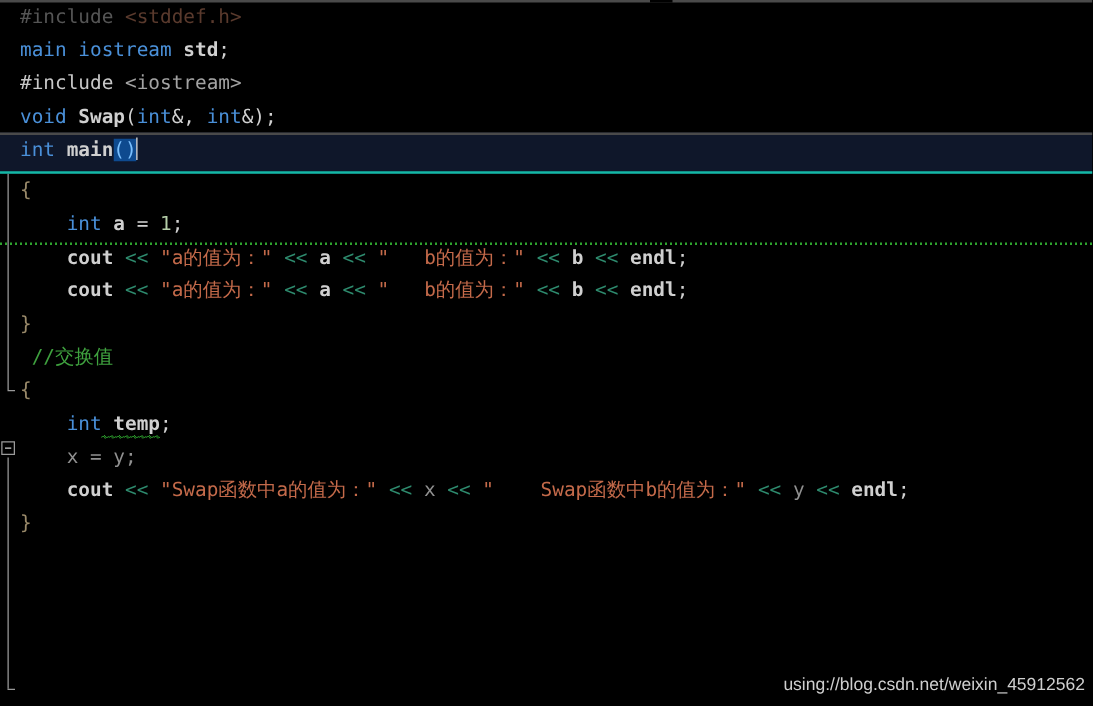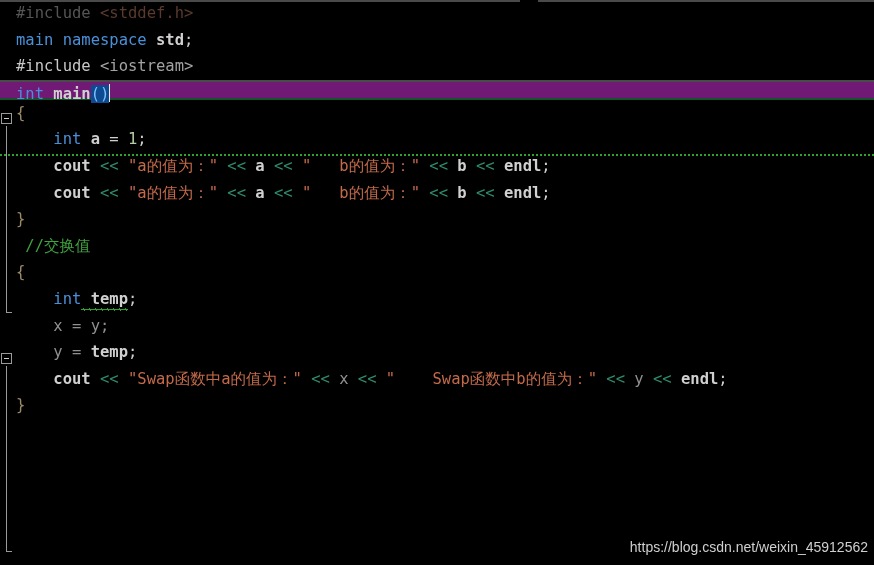--- a/index.html
+++ b/index.html
@@ -86,24 +86,24 @@
   .line {
     position: relative;
     height: 26.6px;
     white-space: pre;
     padding-left: 16px;
     box-sizing: border-box;
   }
 
   
   .line.current {
-    background: #701a75;
+    background: #0f172a;
     border-top: 2px solid #4a4a4a;
-    border-bottom: 2px solid #14532d;
-    height: 20px;
+    border-bottom: 2px solid #14b8a6;
+    height: 33px;
   }
   .line.current .txt { position: relative; top: -1px; }
 
   
   .sel {
     background: #0e4a8f;
     color: #7ac0ff;
   }
   .caret {
     display: inline-block;
@@ -183,24 +183,25 @@
 
     <div class="fold-box" style="top:353px;"></div>
     <div class="fold-line" style="top:366px; height:185px;"></div>
     <div class="fold-foot" style="top:551px;"></div>
   </div>
 
   <div class="code">
 
     <div class="line"><span class="ppdim">#include</span><span class="hdrdim"> &lt;stddef.h&gt;</span></div>
 
-    <div class="line"><span class="kw">main</span><span class="kw"> namespace</span><span class="id"> std</span><span class="punc">;</span></div>
+    <div class="line"><span class="kw">main</span><span class="kw"> iostream</span><span class="id"> std</span><span class="punc">;</span></div>
 
     <div class="line"><span class="pp">#include</span><span class="hdr"> &lt;iostream&gt;</span></div>
 
+    <div class="line"><span class="kw">void</span><span> </span><span class="id squig-dot">Swap</span><span class="punc">(</span><span class="kw">int</span><span class="punc">&amp;, </span><span class="kw">int</span><span class="punc">&amp;)</span><span class="punc">;</span></div>
 
     <div class="line current"><span class="txt"><span class="kw">int</span><span class="id"> main</span><span class="sel">()</span><span class="caret"></span></span></div>
 
     <div class="line"><span class="brace">{</span></div>
 
     <div class="line">    <span class="kw squig-dot">int</span><span class="id"> a </span><span class="punc">= </span><span class="num">1</span><span class="punc">;</span></div>
 
 
     <div class="line">    <span class="id">cout </span><span class="op">&lt;&lt; </span><span class="str">"a的值为："</span><span class="op"> &lt;&lt; </span><span class="id">a</span><span class="op"> &lt;&lt; </span><span class="str">"   b的值为："</span><span class="op"> &lt;&lt; </span><span class="id">b</span><span class="op"> &lt;&lt; </span><span class="id">endl</span><span class="punc">;</span></div>
 
@@ -212,23 +213,22 @@
     <div class="line"> <span class="cmt">//交换值</span></div>
 
 
     <div class="line"><span class="brace">{</span></div>
 
     <div class="line">    <span class="kw">int</span><span class="id squig"> temp</span><span class="punc">;</span></div>
 
 
     <div class="line">    <span class="iddim">x = y;</span></div>
 
-    <div class="line">    <span class="iddim">y = </span><span class="id">temp</span><span class="punc">;</span></div>
 
     <div class="line">    <span class="id">cout </span><span class="op">&lt;&lt; </span><span class="str">"Swap函数中a的值为："</span><span class="op"> &lt;&lt; </span><span class="iddim">x</span><span class="op"> &lt;&lt; </span><span class="str">"    Swap函数中b的值为："</span><span class="op"> &lt;&lt; </span><span class="iddim">y</span><span class="op"> &lt;&lt; </span><span class="id">endl</span><span class="punc">;</span></div>
 
     <div class="line"><span class="brace">}</span></div>
 
   </div>
 
-  <div class="watermark">https://blog.csdn.net/weixin_45912562</div>
+  <div class="watermark">using://blog.csdn.net/weixin_45912562</div>
 
 </div>
 
 </body></html>

